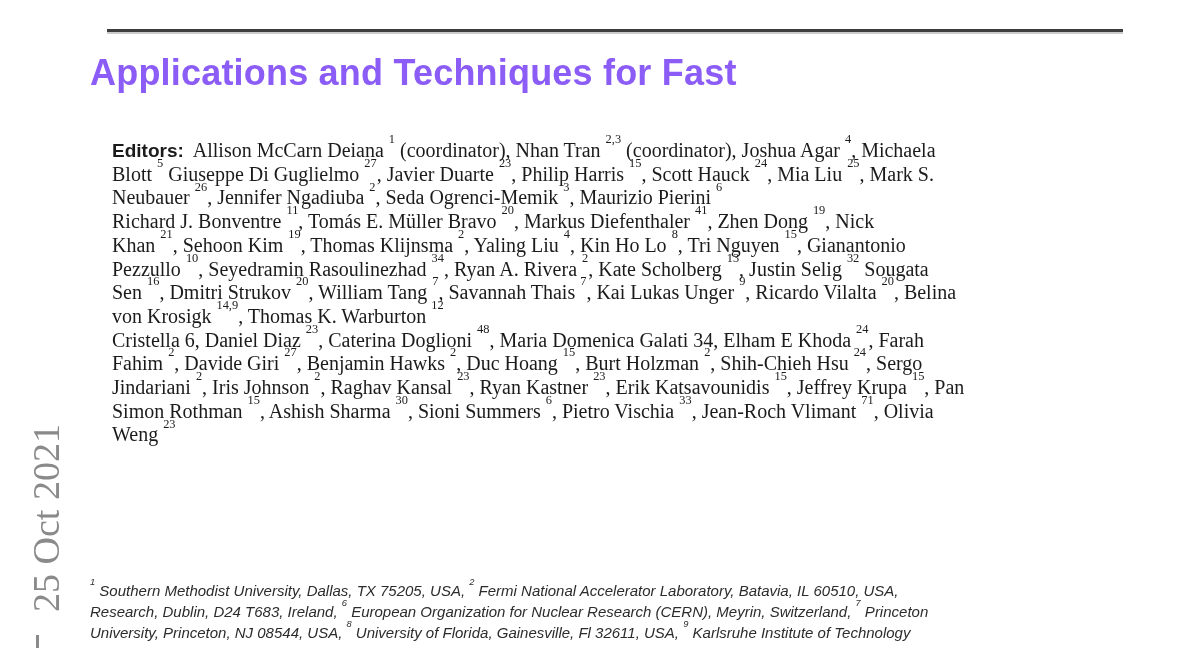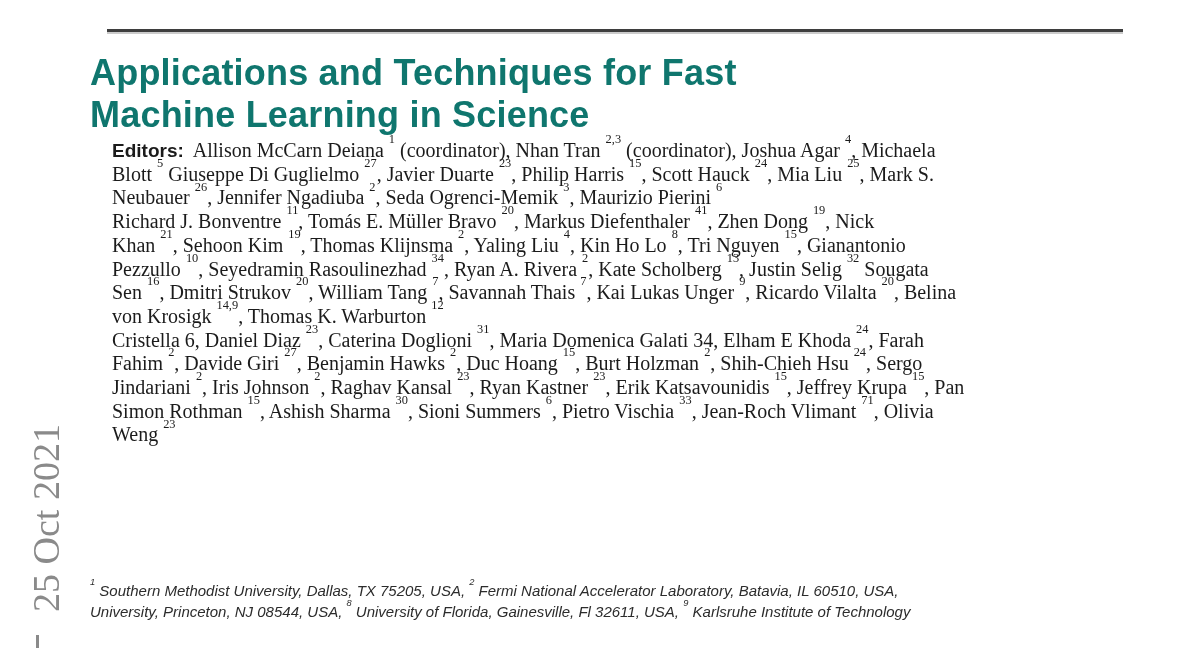--- a/index.html
+++ b/index.html
@@ -7,21 +7,21 @@
     position:relative; width:1200px; height:648px; background:#ffffff;
     overflow:hidden; font-family:"Liberation Serif", serif; color:#1b1b1b;
   }
   .top-rule {
     position:absolute; left:107px; top:29px; width:1016px; height:3px;
     background:#3e3e3e; border-bottom:2px solid #cbcbcb;
   }
   .title {
     position:absolute; left:90px; top:52px;
     font-family:"Liberation Sans", sans-serif; font-weight:700;
-    font-size:36px; line-height:42px; color:#0f766e; letter-spacing:0.2px;
+    font-size:36px; line-height:42px; color:#8b5cf6; letter-spacing:0.2px;
   }
   .authors {
     position:absolute; left:90px; top:139px; width:1050px;
     font-size:20px; line-height:23.7px;margin-left:22px;
   }
   .author-line { white-space:nowrap; }
   .para-label {
     font-family:"Liberation Sans", sans-serif; font-weight:700;
     font-size:19px; margin-right:9px;
   }
@@ -45,40 +45,40 @@
 </style>
 </head>
 <body>
 
 <div class="page">
 
   <div class="top-rule"></div>
 
   <div class="title">
     <div>Applications and Techniques for Fast</div>
-    <div>Machine Learning in Science</div>
   </div>
 
   <div class="authors" id="authors-block">
       <div class="author-line"><span class="para-label">Editors:</span>Allison McCarn Deiana <sup>1</sup> (coordinator), Nhan Tran <sup>2,3</sup> (coordinator), Joshua Agar <sup>4</sup>, Michaela</div>
       <div class="author-line">Blott <sup>5</sup> Giuseppe Di Guglielmo <sup>27</sup>, Javier Duarte <sup>23</sup>, Philip Harris <sup>15</sup>, Scott Hauck <sup>24</sup>, Mia Liu <sup>25</sup>, Mark S.</div>
       <div class="author-line">Neubauer <sup>26</sup>, Jennifer Ngadiuba <sup>2</sup>, Seda Ogrenci-Memik <sup>3</sup>, Maurizio Pierini <sup>6</sup></div>
       <div class="author-line">Richard J. Bonventre <sup>11</sup>, Tomás E. Müller Bravo <sup>20</sup>, Markus Diefenthaler <sup>41</sup>, Zhen Dong <sup>19</sup>, Nick</div>
       <div class="author-line">Khan <sup>21</sup>, Sehoon Kim <sup>19</sup>, Thomas Klijnsma <sup>2</sup>, Yaling Liu <sup>4</sup>, Kin Ho Lo <sup>8</sup>, Tri Nguyen <sup>15</sup>, Gianantonio</div>
       <div class="author-line">Pezzullo <sup>10</sup>, Seyedramin Rasoulinezhad <sup>34</sup>, Ryan A. Rivera <sup>2</sup>, Kate Scholberg <sup>13</sup>, Justin Selig <sup>32</sup> Sougata</div>
       <div class="author-line">Sen <sup>16</sup>, Dmitri Strukov <sup>20</sup>, William Tang <sup>7</sup>, Savannah Thais <sup>7</sup>, Kai Lukas Unger <sup>9</sup>, Ricardo Vilalta <sup>20</sup>, Belina</div>
       <div class="author-line">von Krosigk <sup>14,9</sup>, Thomas K. Warburton <sup>12</sup></div>
-      <div class="author-line">Cristella 6, Daniel Diaz <sup>23</sup>, Caterina Doglioni <sup>31</sup>, Maria Domenica Galati 34, Elham E Khoda <sup>24</sup>, Farah</div>
+      <div class="author-line">Cristella 6, Daniel Diaz <sup>23</sup>, Caterina Doglioni <sup>48</sup>, Maria Domenica Galati 34, Elham E Khoda <sup>24</sup>, Farah</div>
       <div class="author-line">Fahim <sup>2</sup>, Davide Giri <sup>27</sup>, Benjamin Hawks <sup>2</sup>, Duc Hoang <sup>15</sup>, Burt Holzman <sup>2</sup>, Shih-Chieh Hsu <sup>24</sup>, Sergo</div>
       <div class="author-line">Jindariani <sup>2</sup>, Iris Johnson <sup>2</sup>, Raghav Kansal <sup>23</sup>, Ryan Kastner <sup>23</sup>, Erik Katsavounidis <sup>15</sup>, Jeffrey Krupa <sup>15</sup>, Pan</div>
       <div class="author-line">Simon Rothman <sup>15</sup>, Ashish Sharma <sup>30</sup>, Sioni Summers <sup>6</sup>, Pietro Vischia <sup>33</sup>, Jean-Roch Vlimant <sup>71</sup>, Olivia</div>
       <div class="author-line">Weng <sup>23</sup></div>
     </div>
 
   <div class="affils" id="affiliations-block">
       <div class="affil-line"><sup>1</sup> Southern Methodist University, Dallas, TX 75205, USA, <sup>2</sup> Fermi National Accelerator Laboratory, Batavia, IL 60510, USA,</div>
+      <div class="affil-line">Research, Dublin, D24 T683, Ireland, <sup>6</sup> European Organization for Nuclear Research (CERN), Meyrin, Switzerland, <sup>7</sup> Princeton</div>
       <div class="affil-line">University, Princeton, NJ 08544, USA, <sup>8</sup> University of Florida, Gainesville, Fl 32611, USA, <sup>9</sup> Karlsruhe Institute of Technology</div>
     </div>
 
   <div class="stamp">25 Oct 2021</div>
   <div class="stamp-frag"></div>
 
 </div>
 
 </body></html>

